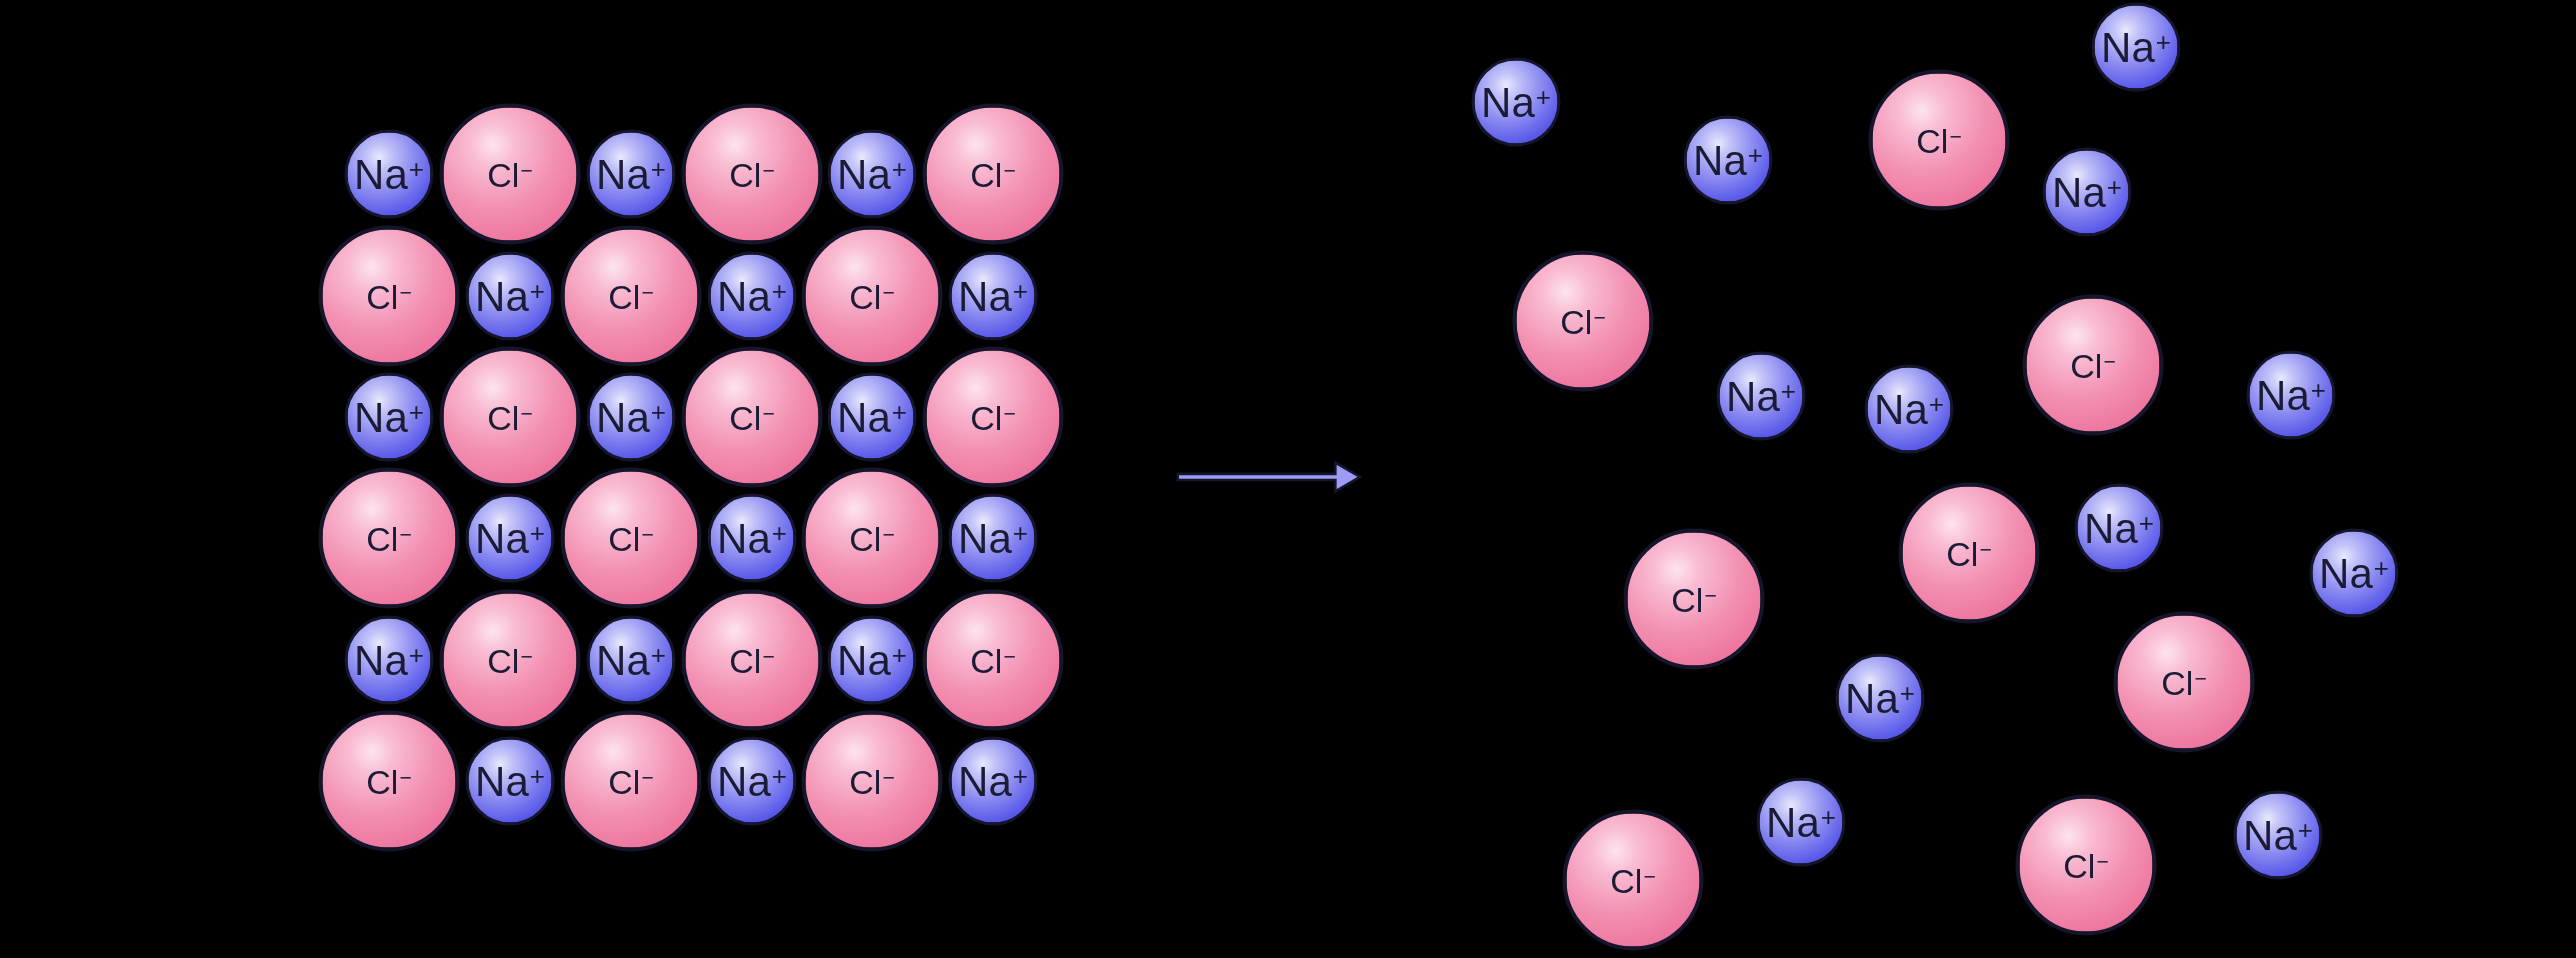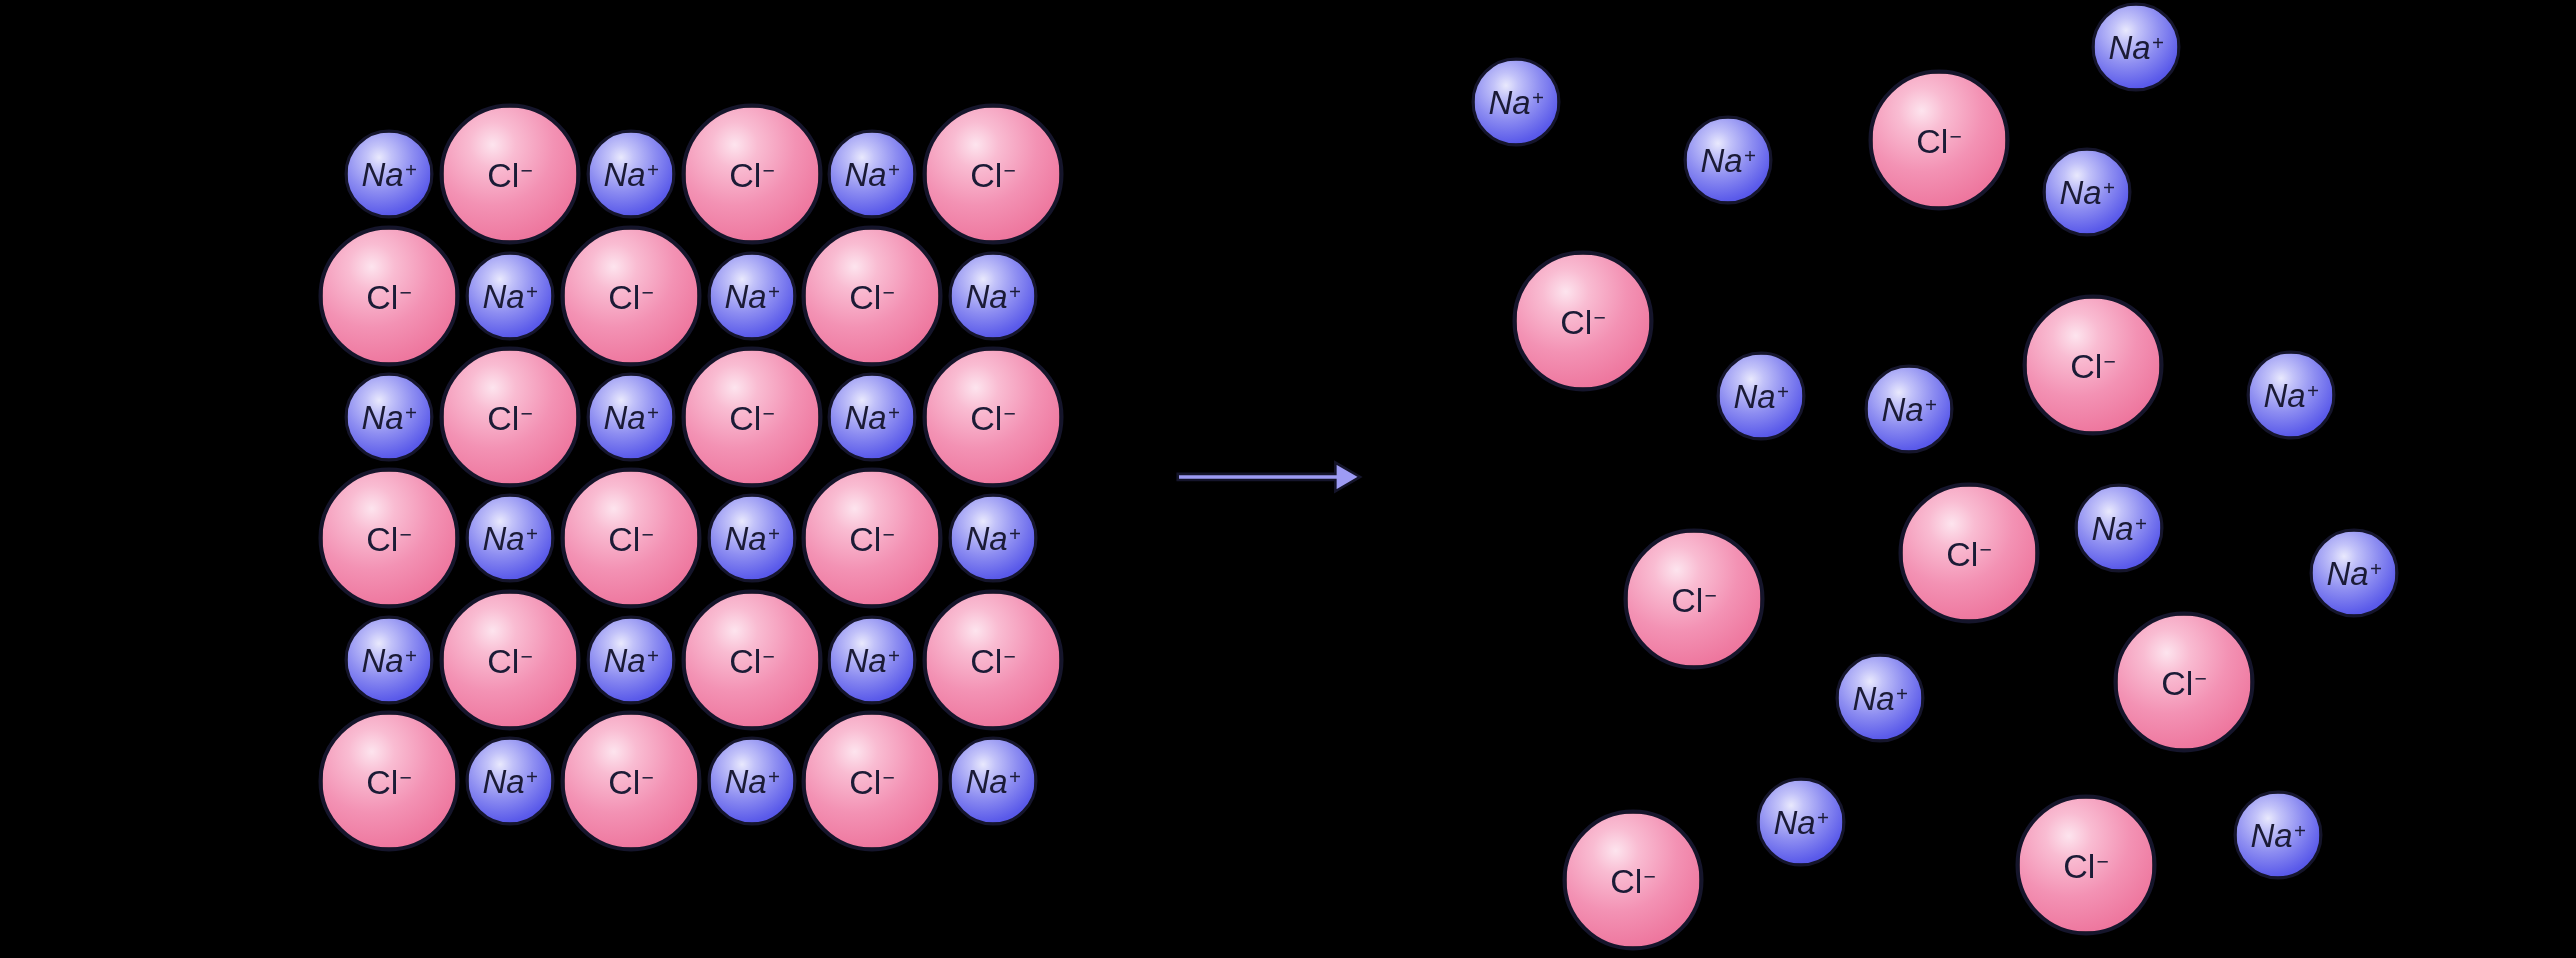--- a/index.html
+++ b/index.html
@@ -35,21 +35,21 @@
     border: 4.1px solid #15152b;
     background: radial-gradient(circle at 37% 28%,
       #fde4ee 0%, #f9bcd2 18%, #f392b4 48%, #ee789f 76%, #e96390 100%);
   }
   .ion .label {
     color: #1b1b36;
     white-space: nowrap;
     line-height: 1;
     user-select: none;
   }
-  .ion.na .label { font-size: 33px; font-style: italic; }
+  .ion.na .label { font-size: 42px; }
   .ion.cl .label { font-size: 34px; }
   .ion .sup {
     font-size: 0.62em;
     position: relative;
     top: -0.42em;
     margin-left: 1px;
   }
   #arrow-svg {
     position: absolute; left: 0; top: 0;
     width: 2716px; height: 958px;

